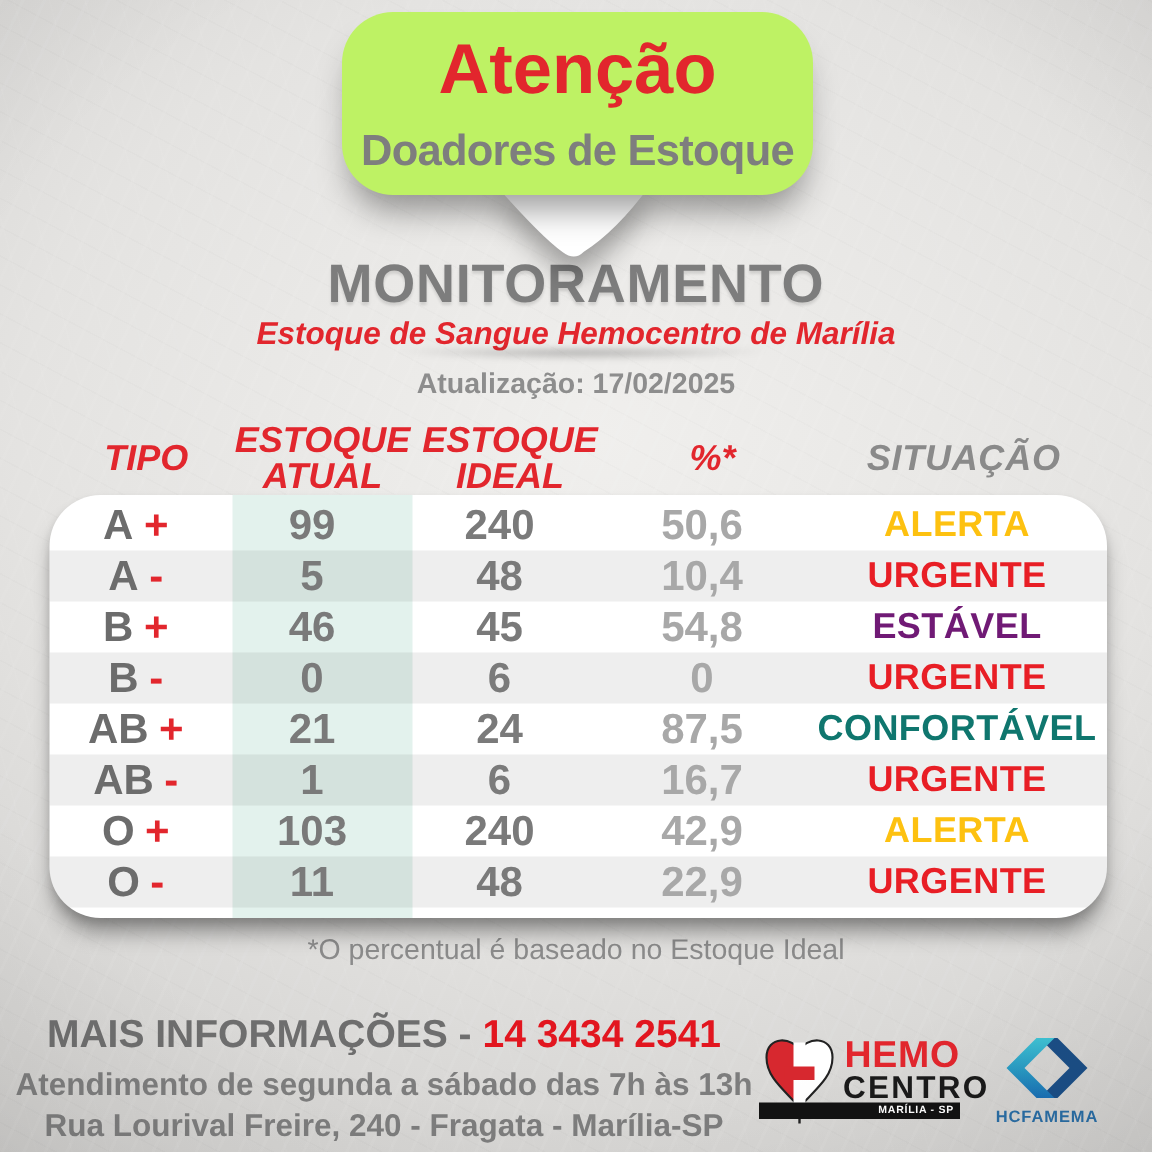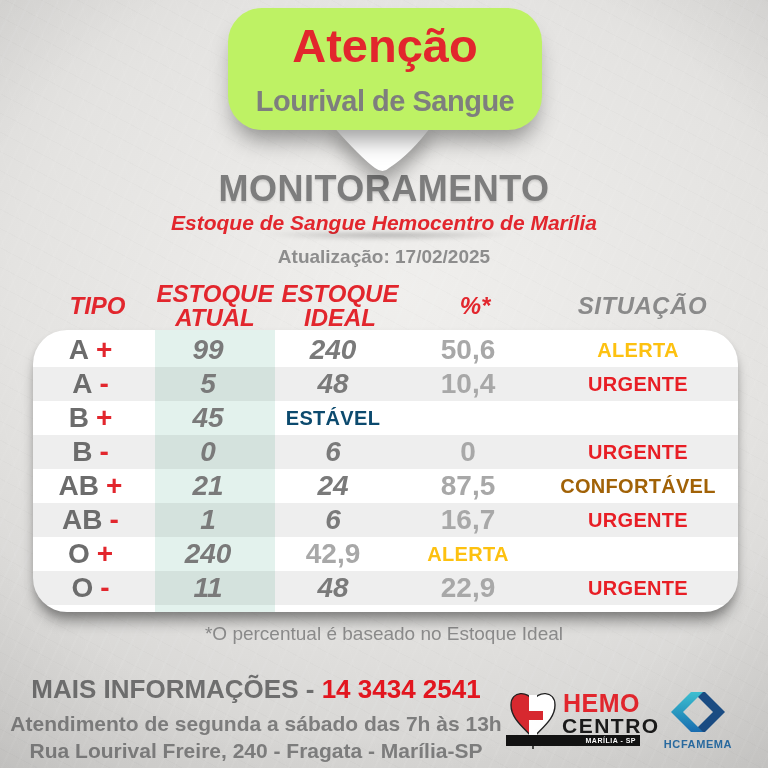--- a/index.html
+++ b/index.html
@@ -48,23 +48,23 @@
   .panel{position:absolute;left:33px;top:330px;width:705px;height:282px;background:#fff;
     border-radius:34px;overflow:hidden;z-index:1;
     box-shadow:0 3px 6px rgba(0,0,0,.10), 0 12px 14px -3px rgba(0,0,0,.38);}
   .mint{position:absolute;left:122px;top:0;width:120px;height:100%;background:#e3f2ed;}
   .rows{position:absolute;left:0;top:3px;width:100%;}
   .tr{height:34px;align-items:center;position:relative;}
   .tr.stripe{background:rgba(60,60,60,.085);}
   .td{text-align:center;font-weight:bold;}
   .td.tipo{color:#6c6c6c;font-size:28px;display:flex;justify-content:center;align-items:center;gap:7px;}
   .td.tipo .sign{color:#e2262d;}
-  .td.atual,.td.ideal{color:#7a7a7a;font-size:28px;font-style:italic;}
+  .td.atual,.td.ideal{color:#7a7a7a;font-size:28px;}
   .td.pct{color:#a8a8a8;font-size:28px;}
-  .td.sit{font-size:20px;letter-spacing:.3px;text-align:center;}
+  .td.sit{font-size:24px;letter-spacing:.3px;text-align:center;}
 
   .footnote{position:absolute;left:0;right:0;top:623px;text-align:center;
     color:#8b8b8b;font-size:19px;}
 
   
   .footer{position:absolute;left:0;top:674px;width:512px;text-align:center;}
   .f-line1{font-size:26px;font-weight:bold;color:#6e6e6e;white-space:nowrap;}
   .f-line1 .phone{color:#e2161f;}
   .f-line2{margin-top:7px;font-size:21px;font-weight:bold;color:#7d7d7d;}
   .f-line3{margin-top:3px;font-size:21px;font-weight:bold;color:#7d7d7d;}
@@ -81,21 +81,21 @@
   .hcf{position:absolute;left:660px;top:692px;width:76px;text-align:center;}
   .hcf-name{margin-top:2px;font-size:11px;font-weight:bold;color:#2a6da4;letter-spacing:.6px;}
 </style>
 </head>
 <body>
 
 <div class="texture"></div>
 
 <div class="bubble">
   <div class="bubble-title">Atenção</div>
-  <div class="bubble-sub">Lourival de Sangue</div>
+  <div class="bubble-sub">Doadores de Estoque</div>
 </div>
 <svg class="bubble-tail" viewBox="0 0 115 56">
   <path d="M6,0 Q36,34 50,44 Q58,50 64,44 Q86,30 108,0 Z" fill="#ffffff"></path>
 </svg>
 
 <div class="monitor-title">MONITORAMENTO</div>
 <div class="monitor-sub">Estoque de Sangue Hemocentro de Marília</div>
 <div class="smudge"></div>
 <div class="update">Atualização: 17/02/2025</div>
 
@@ -131,22 +131,24 @@
       <div class="td ideal">48</div>
       <div class="td pct">10,4</div>
       <div class="td sit" style="color: rgb(232, 30, 37);">URGENTE</div>
     </div>
 
     <div class="tr tgrid">
       <div class="td tipo">
           <span>B</span>
           <span class="sign">+</span>
         </div>
+      <div class="td atual">46</div>
       <div class="td ideal">45</div>
-      <div class="td sit" style="color: #0c4a6e;">ESTÁVEL</div>
+      <div class="td pct">54,8</div>
+      <div class="td sit" style="color: #701a75;">ESTÁVEL</div>
     </div>
 
     <div class="tr tgrid stripe">
       <div class="td tipo">
           <span>B</span>
           <span class="sign">-</span>
         </div>
       <div class="td atual">0</div>
       <div class="td ideal">6</div>
       <div class="td pct">0</div>
@@ -154,39 +156,40 @@
     </div>
 
     <div class="tr tgrid">
       <div class="td tipo">
           <span>AB</span>
           <span class="sign">+</span>
         </div>
       <div class="td atual">21</div>
       <div class="td ideal">24</div>
       <div class="td pct">87,5</div>
-      <div class="td sit" style="color: #a16207;">CONFORTÁVEL</div>
+      <div class="td sit" style="color: #0f766e;">CONFORTÁVEL</div>
     </div>
 
     <div class="tr tgrid stripe">
       <div class="td tipo">
           <span>AB</span>
           <span class="sign">-</span>
         </div>
       <div class="td atual">1</div>
       <div class="td ideal">6</div>
       <div class="td pct">16,7</div>
       <div class="td sit" style="color: rgb(232, 30, 37);">URGENTE</div>
     </div>
 
     <div class="tr tgrid">
       <div class="td tipo">
           <span>O</span>
           <span class="sign">+</span>
         </div>
+      <div class="td atual">103</div>
       <div class="td ideal">240</div>
       <div class="td pct">42,9</div>
       <div class="td sit" style="color: rgb(253, 193, 16);">ALERTA</div>
     </div>
 
     <div class="tr tgrid stripe">
       <div class="td tipo">
           <span>O</span>
           <span class="sign">-</span>
         </div>

